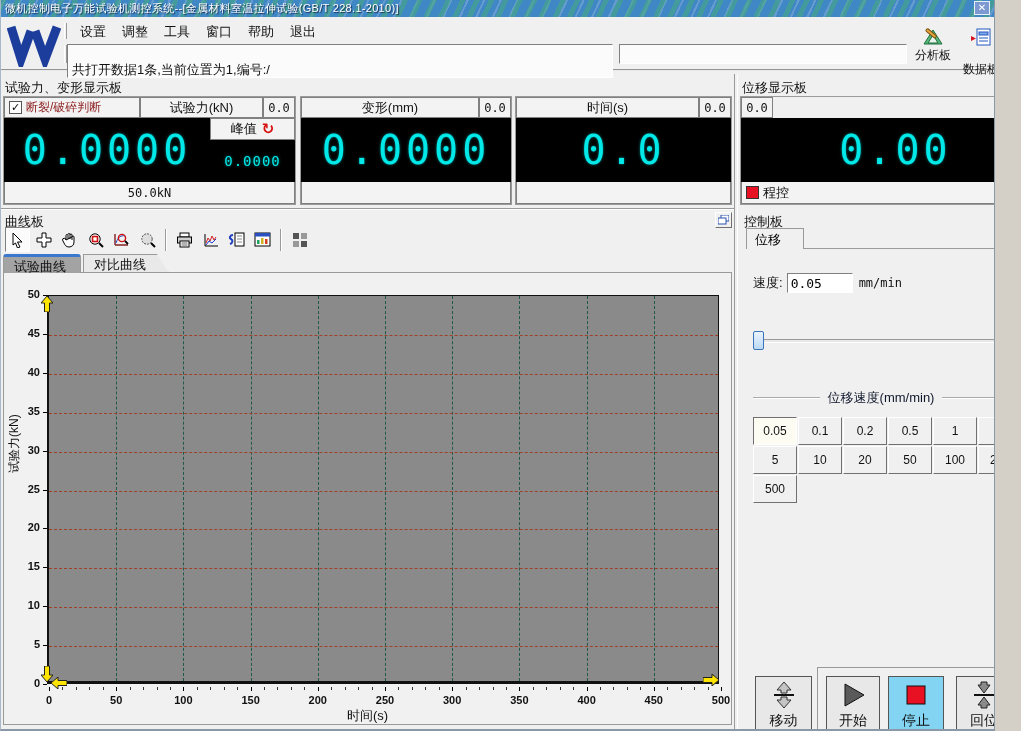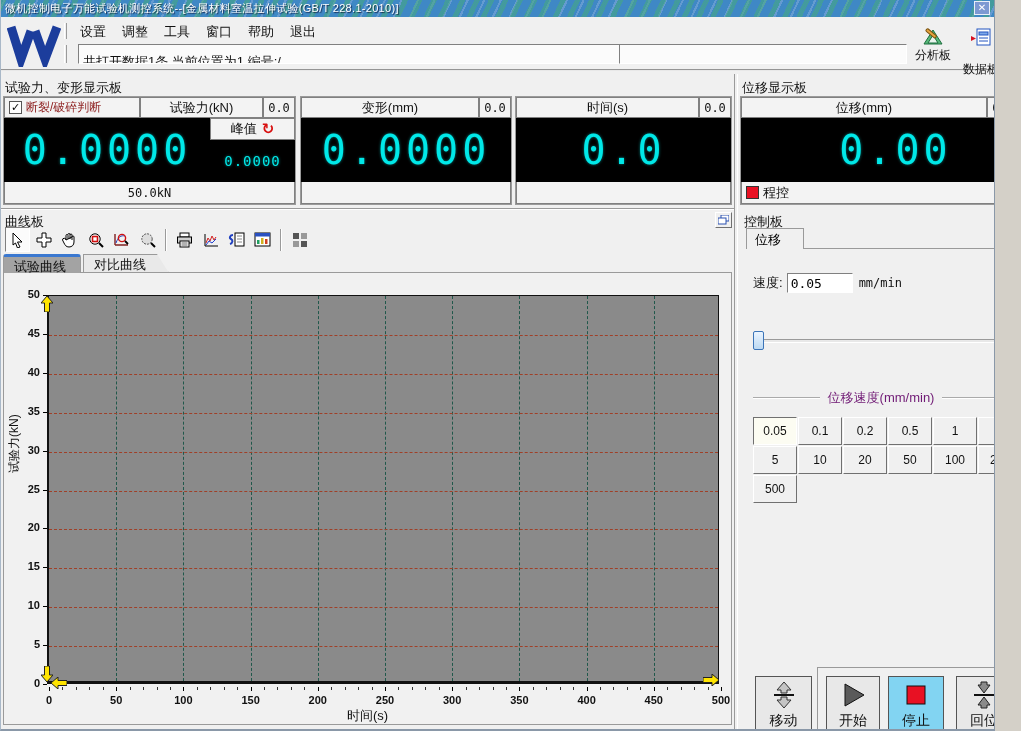--- a/index.html
+++ b/index.html
@@ -14,21 +14,21 @@
   #titlebar .ttl{text-shadow:1px 1px 1px rgba(0,0,30,.7);letter-spacing:.3px;}
   #close-btn{position:absolute;right:4px;top:1px;width:16px;height:14px;background:#7d99d2;
     border:1px solid #e8eef8;color:#fff;font-size:10px;line-height:12px;text-align:center;cursor:pointer;}
   
   #topbar{position:absolute;left:0;top:17px;width:100%;height:54px;background:#f0f0f0;border-bottom:2px groove #e8e8e8;}
   #logo{position:absolute;left:6px;top:4px;}
   .grip{position:absolute;width:3px;background:#f0f0f0;border-left:1px solid #fff;border-right:1px solid #9a9a9a;}
   #menubar{position:absolute;left:72px;top:4px;height:20px;display:flex;gap:2px;}
   .menu-item{padding:2px 7px;font-size:13px;color:#111;cursor:default;}
   .sunken{border:1px solid;border-color:#808080 #fff #fff #808080;background:#fbfbfb;}
-  #status-field{position:absolute;left:66px;top:27px;width:546px;height:20px;font-size:13px;line-height:18px;padding:8px 4px;color:#111;overflow:hidden;white-space:nowrap;margin-left:11px;}
+  #status-field{position:absolute;left:66px;top:27px;width:546px;height:20px;font-size:13px;line-height:18px;padding:16px 4px;color:#111;overflow:hidden;white-space:nowrap;}
   #status-field2{position:absolute;left:618px;top:27px;width:288px;height:20px;}
   .quick{position:absolute;top:11px;width:48px;display:flex;flex-direction:column;align-items:center;cursor:pointer;}
   .quick .lbl{font-size:12px;color:#111;margin-top:1px;}
   #quick-analysis{left:908px;} #quick-data{left:956px;gap:14px;}
   #quick-more{position:absolute;left:1004px;top:28px;font-size:9px;color:#222;cursor:pointer;}
   
   .panel-title{position:absolute;font-size:13px;color:#111;}
   .sub{position:absolute;background:#f0f0f0;border:1px solid #9a9a9a;}
   .hdr-row{display:flex;height:21px;}
   .cell{border:1px solid #808080;background:#f3f3f3;font-size:13px;color:#111;
@@ -83,21 +83,21 @@
   #speed-row{position:absolute;left:7px;top:24px;font-size:13px;color:#111;display:flex;align-items:center;}
   #speed-input{width:66px;height:20px;font-size:13px;padding:1px 3px;margin:0 6px 0 4px;
       border:1px solid;border-color:#808080 #fff #fff #808080;background:#fff;}
   .mono{font-family:"DejaVu Sans Mono",monospace;}
   #slider{position:absolute;left:7px;top:82px;width:252px;height:19px;}
   #slider .track{position:absolute;left:0;top:8px;width:100%;height:4px;background:#e8e8e8;
       border:1px solid;border-color:#9a9a9a #fff #fff #9a9a9a;}
   #slider .handle{position:absolute;left:0;top:0;width:11px;height:19px;background:linear-gradient(#eaf4ff,#bcd9f2);
       border:1px solid #3b74b8;border-radius:2px;cursor:pointer;}
   #speed-group-label{position:absolute;left:7px;top:140px;width:256px;display:flex;align-items:center;
-      font-size:13px;color:#701a75;gap:8px;}
+      font-size:13px;color:#0f172a;gap:8px;}
   #speed-group-label::before,#speed-group-label::after{content:"";flex:1;border-top:1px solid #aaa;border-bottom:1px solid #fff;}
   #speed-grid{position:absolute;left:7px;top:168px;width:270px;display:grid;
       grid-template-columns:repeat(6,44px);gap:1px;}
   .spd-btn{height:28px;font-size:12px;color:#111;background:#f0f0f0;cursor:pointer;
       border:1px solid;border-color:#fff #707070 #707070 #fff;display:flex;align-items:center;justify-content:center;}
   .spd-btn.active{border-color:#707070 #fff #fff #707070;background:#fcfcf2;}
   .ctl-big{position:absolute;width:57px;height:59px;background:#e8e8e8;border:1px solid #555;
       display:flex;flex-direction:column;align-items:center;justify-content:center;gap:3px;cursor:pointer;
       font-size:14px;color:#111;}
   #btn-frame{position:absolute;left:71px;top:418px;width:207px;height:77px;border:1px solid #9a9a9a;background:#f0f0f0;}
@@ -192,21 +192,20 @@
     <div class="hdr-row">
       <div class="cell" style="flex:1;">时间(s)</div>
       <div class="cell mono" style="width:32px;font-size:12px;">0.0</div>
     </div>
     <div class="lcd big" style="height:64px;">0.0</div>
     <div class="foot"></div>
   </div>
 
   <div class="sub" style="left:739px;top:96px;width:280px;height:109px;">
     <div class="hdr-row">
-      <div class="cell" style="flex:1;">位移(mm)</div>
       <div class="cell mono" style="width:32px;font-size:12px;">0.0</div>
     </div>
     <div class="lcd big" style="height:64px;padding-left:31px;">0.00</div>
     <div class="foot" style="justify-content:flex-start;font-size:13px;">
       <span style="width:13px;height:13px;background:#e81123;border:1px solid #333;display:inline-block;margin:0 4px;"></span>
       <span>程控</span>
     </div>
   </div>
 
   <div id="vdiv"></div>

